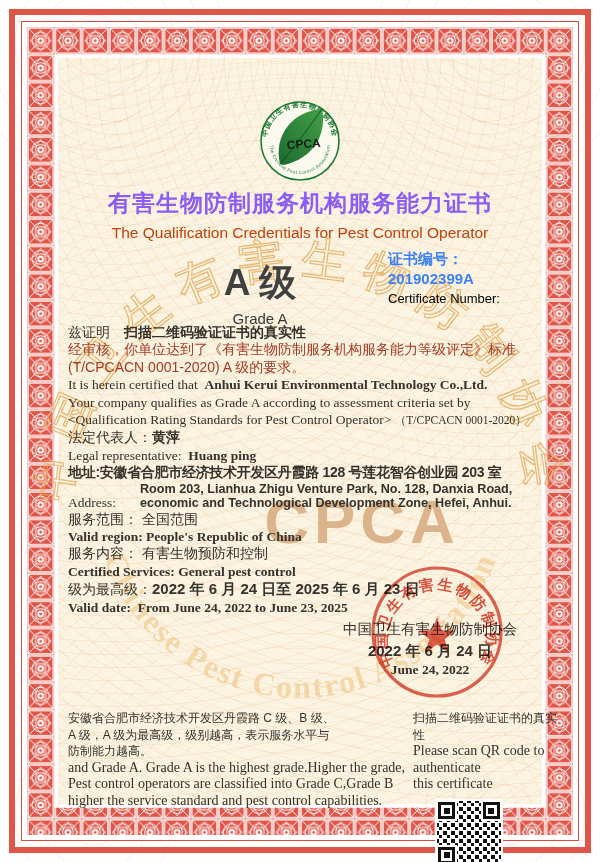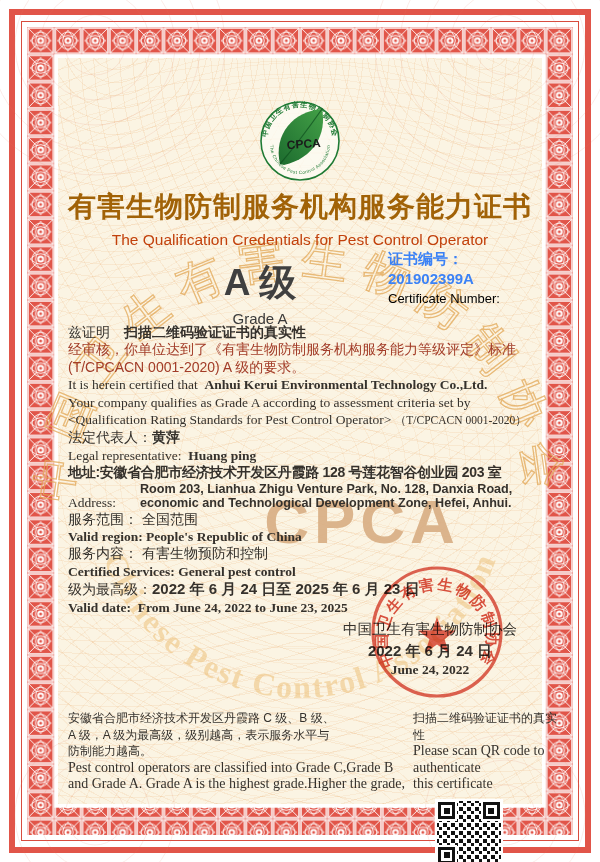--- a/index.html
+++ b/index.html
@@ -16,21 +16,21 @@
       repeating-radial-gradient(circle at 88% -2%, rgba(231,158,88,.14) 0 1px, transparent 1px 13px),
       repeating-radial-gradient(circle at 50% 55%, rgba(231,158,88,.10) 0 1px, transparent 1px 15px),
       repeating-radial-gradient(circle at 50% 112%, rgba(231,158,88,.11) 0 1px, transparent 1px 13px);
   }
   .decor,.frame{position:absolute;left:0;top:0;}
   .content{position:absolute;left:60px;top:60px;right:60px;bottom:60px;color:#35312c;}
   .cn{font-family:"Liberation Sans", sans-serif;}
   .en{font-family:"Liberation Serif", serif;}
   .logo-wrap{position:absolute;top:38px;left:50%;transform:translateX(-50%);}
   .titles{position:absolute;top:128px;left:0;right:0;text-align:center;}
-  .title-cn{font-size:28px;font-weight:bold;color:#a16207;letter-spacing:1px;}
+  .title-cn{font-size:23px;font-weight:bold;color:#8b5cf6;letter-spacing:1px;}
   .title-en{font-size:15.5px;color:#c2410c;margin-top:5px;}
   .certno{position:absolute;top:189px;left:328px;line-height:20px;}
   .certno .num{color:#3b82f6;font-weight:bold;font-size:15px;}
   .certno .lbl{color:#000000;font-size:13px;}
   .grade{position:absolute;top:198px;left:0;width:400px;text-align:center;}
   .grade-cn{font-size:37px;font-weight:bold;color:#404040;}
   .grade-en{font-size:15px;color:#3a3a3a;margin-top:2px;}
   .body-block{position:absolute;top:264px;left:8px;right:2px;}
   .body-block p{margin:0;font-size:14px;line-height:17.4px;white-space:nowrap;}
   .body-block p.en{font-size:13.5px;}
@@ -189,22 +189,23 @@
     </div>
 
     <div class="footer">
       <div class="foot-left">
         <div class="foot-cn cn">
           <p>安徽省合肥市经济技术开发区丹霞路 C 级、B 级、</p>
           <p>A 级，A 级为最高级，级别越高，表示服务水平与</p>
           <p>防制能力越高。</p>
         </div>
         <div class="foot-en">
+          <p>and Grade A. Grade A is the highest grade.Higher the grade,</p>
           <p>Pest control operators are classified into Grade C,Grade B</p>
-          <p>and Grade A. Grade A is the highest grade.Higher the grade,</p>
+          <p>higher the service standard and pest control capabilities.</p>
         </div>
       </div>
       <div class="foot-right">
         <div class="foot-cn cn">
             <p>扫描二维码验证证书的真实性</p>
           </div>
         <div class="foot-en">
           <p>Please scan QR code to authenticate</p>
           <p>this certificate</p>
         </div>

